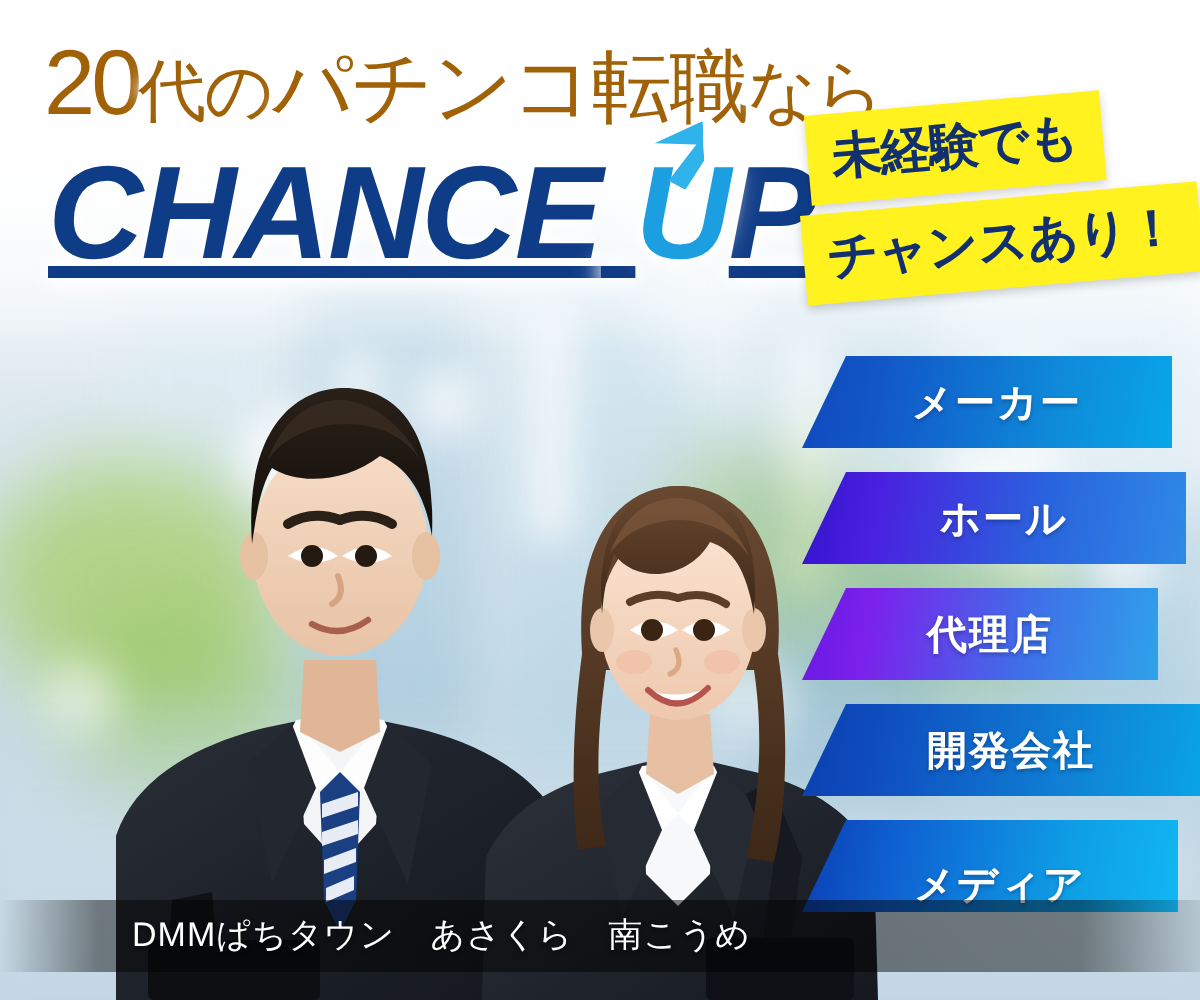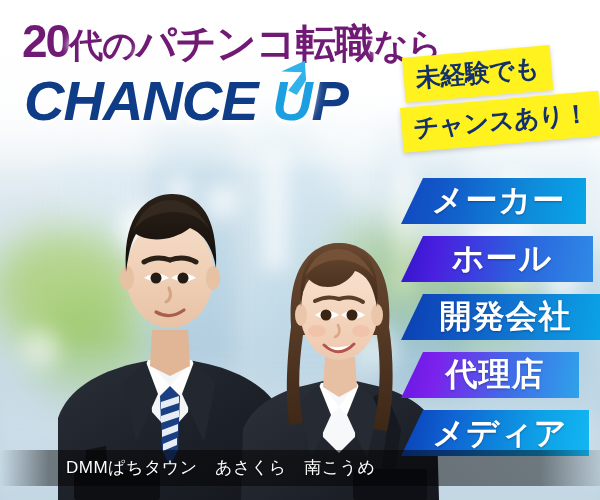--- a/index.html
+++ b/index.html
@@ -73,38 +73,39 @@
 
   .person{position:absolute;}
 
   
   #man{left:52px;top:150px;width:240px;height:350px;}
   #woman{left:235px;top:215px;width:215px;height:285px;}
 
   
   .headline{
     position:absolute;left:22px;top:14px;
-    font-size:40px;font-weight:bold;
-    color:#701a75;
+    font-size:40px;font-weight:normal;
+    color:#a16207;
     letter-spacing:-1px;
     white-space:nowrap;
     text-shadow:0 0 7px #fff,0 0 7px #fff,0 0 12px #fff,1px 1px 0 #fff;
     z-index:6;
   }
   .headline .num{font-size:46px;letter-spacing:-2px;}
   .headline .sm{font-size:34px;}
 
   .logo{
     position:absolute;left:24px;top:68px;
-    font-size:56px;font-weight:bold;font-style:italic;
+    font-size:66px;font-weight:bold;font-style:italic;
     letter-spacing:-1px;
     color:#0f3c86;
     white-space:nowrap;
     text-shadow:0 0 9px #fff,0 0 9px #fff,0 0 16px #fff;
     z-index:6;
+    text-decoration:underline;
   }
   .logo .up-u{color:#1b9fe0;position:relative;display:inline-block;}
   .logo .swoosh{
     position:absolute;left:8px;top:-7px;width:26px;height:34px;
     background:#2fb3ea;
     clip-path:polygon(100% 0,100% 58%,62% 100%,30% 86%,86% 34%,6% 30%);
     transform:rotate(-2deg);
     filter:drop-shadow(0 0 2px rgba(255,255,255,.9));
   }
 
@@ -127,21 +128,21 @@
   .cats{position:absolute;right:0;top:178px;z-index:7;}
   .cat{
     position:relative;
     height:46px;
     margin-bottom:12px;
     display:flex;align-items:center;
     clip-path:polygon(22px 0,100% 0,100% 100%,0 100%);
     box-shadow:0 2px 6px rgba(0,0,0,.25);
   }
   .cat .lbl{
-    color:#fff;font-weight:bold;font-size:32px;letter-spacing:1px;
+    color:#fff;font-weight:bold;font-size:20px;letter-spacing:1px;
     width:100%;text-align:center;padding-left:18px;padding-right:8px;
     text-shadow:0 1px 2px rgba(0,20,60,.35);
     white-space:nowrap;
   }
   #cat0{width:185px;background:linear-gradient(100deg,#0f49bd 0%,#1257c8 22%,#0f8ad9 68%,#08a6e9 100%);}
   #cat1{width:192px;background:linear-gradient(100deg,#3313c9 0%,#4a20e0 20%,#2a63dd 62%,#2f8ae6 100%);align-items:center;}
   #cat2{width:199px;background:linear-gradient(100deg,#0b3faf 0%,#0f4fc0 22%,#0f84d6 70%,#0aa3e7 100%);}
   #cat3{width:178px;background:linear-gradient(100deg,#6a16e2 0%,#7b22ec 20%,#3f6ee8 62%,#2fa2ea 100%);}
   #cat4{width:188px;background:linear-gradient(100deg,#0a3fb4 0%,#0f62d2 26%,#0ea0e6 72%,#12b6f2 100%);align-items:flex-end;}
 
@@ -336,26 +337,26 @@
     <div class="bar">チャンスあり！</div>
   </div>
 
   <div class="cats">
     <div class="cat" id="cat0">
       <span class="lbl">メーカー</span>
     </div>
     <div class="cat" id="cat1">
       <span class="lbl">ホール</span>
     </div>
+    <div class="cat" id="cat3">
+      <span class="lbl">代理店</span>
+    </div>
     <div class="cat" id="cat2">
       <span class="lbl">開発会社</span>
     </div>
-    <div class="cat" id="cat3">
-      <span class="lbl">代理店</span>
-    </div>
     <div class="cat" id="cat4">
       <span class="lbl">メディア</span>
     </div>
   </div>
 
   <div class="credit">
     <div class="txt">DMMぱちタウン　あさくら　南こうめ</div>
   </div>
 
 </div>

